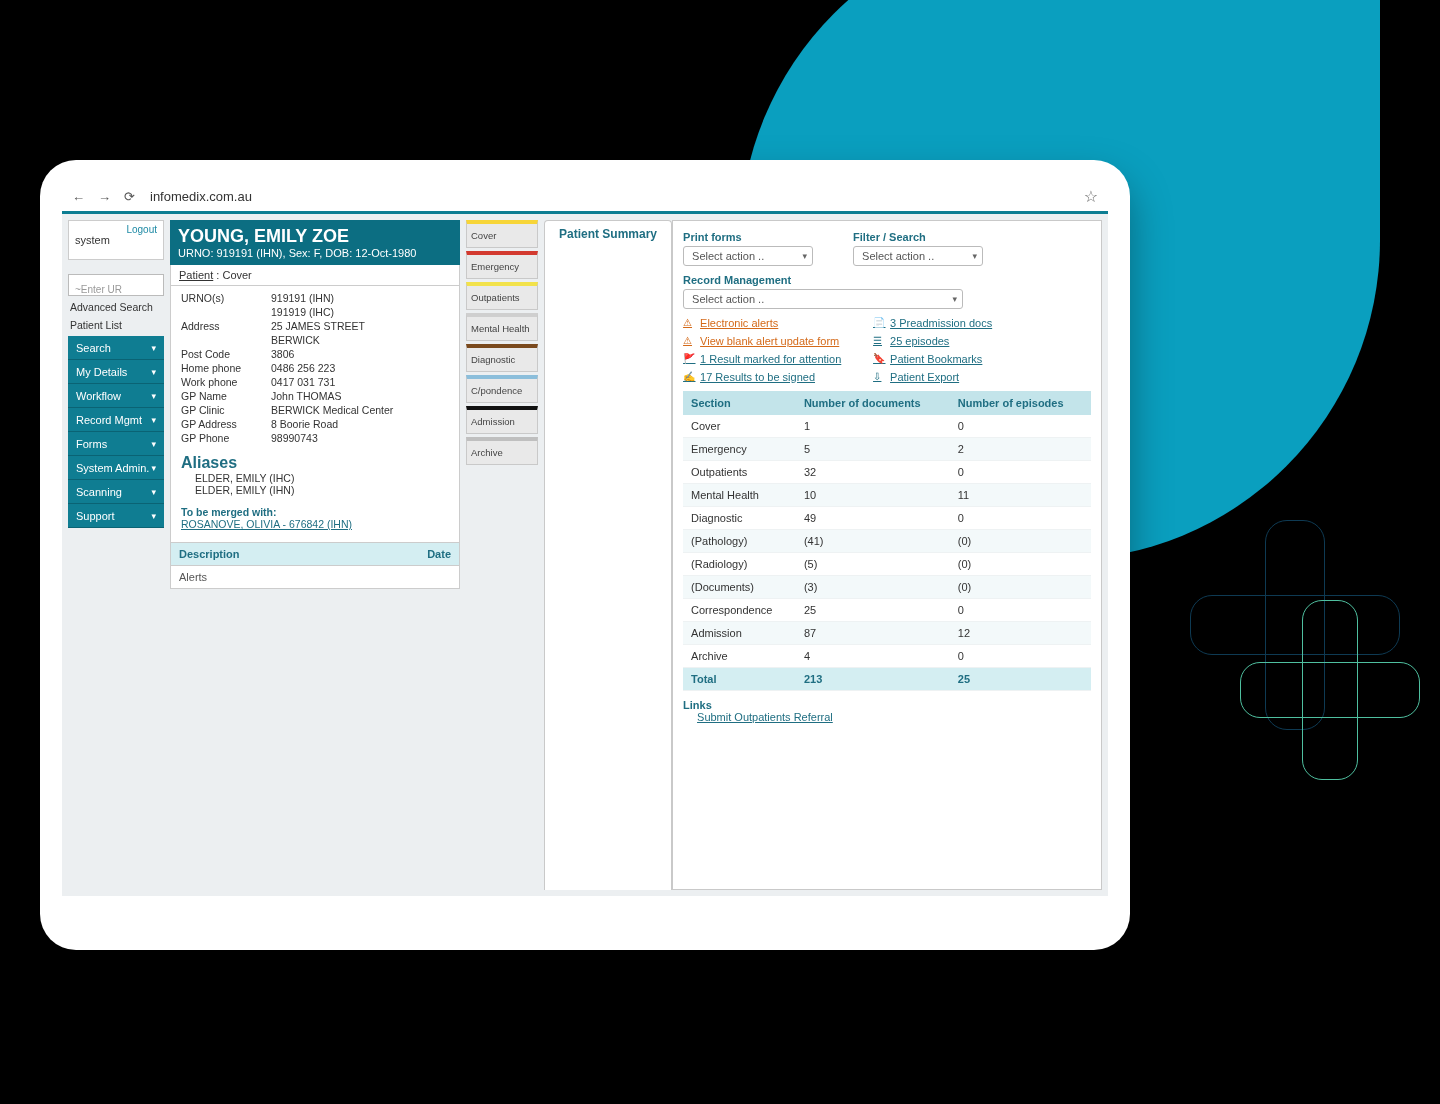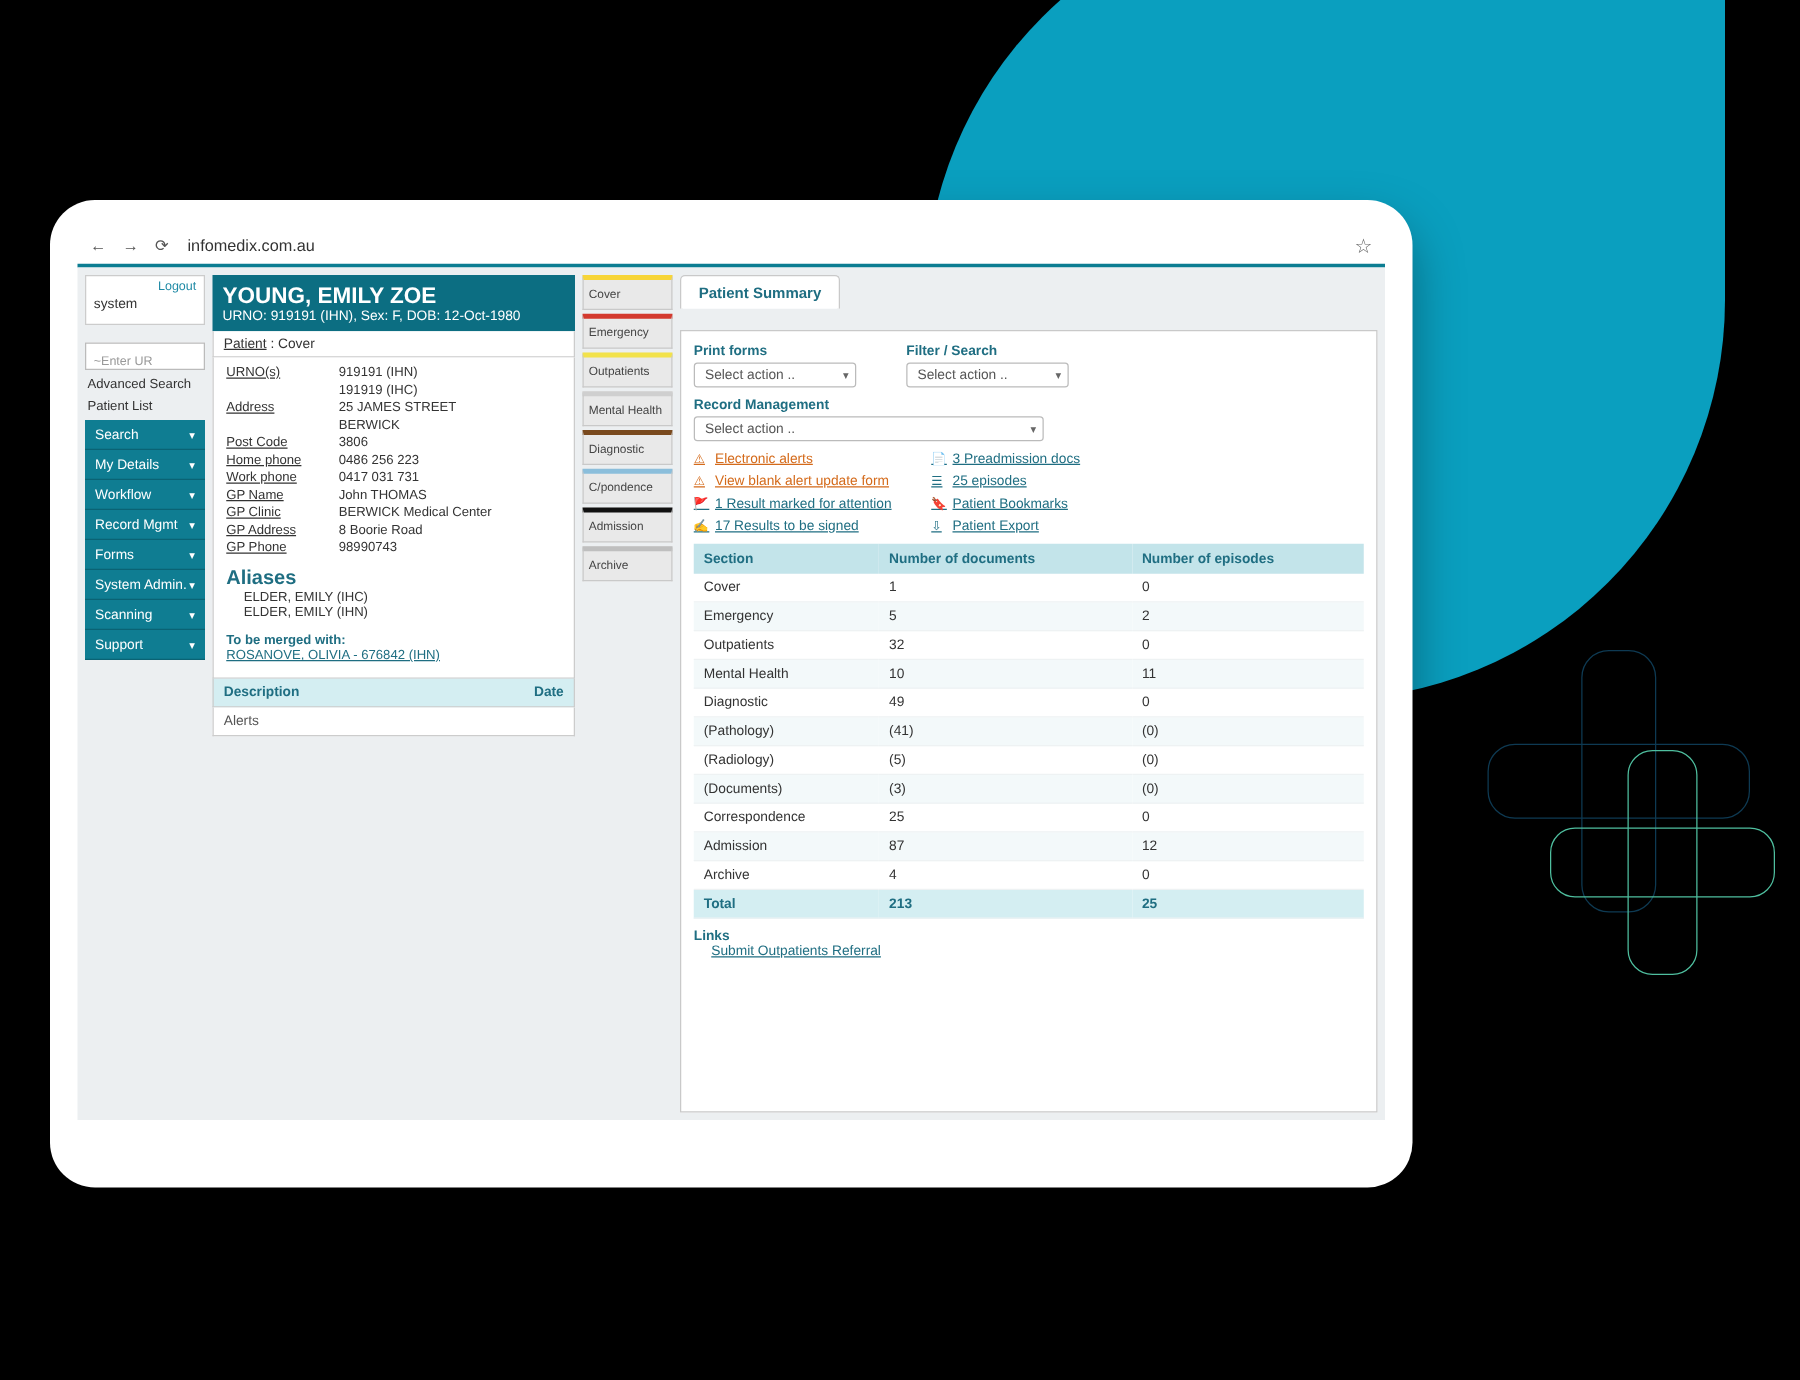--- a/index.html
+++ b/index.html
@@ -105,21 +105,21 @@
     background:#eceff1;
     height: calc(100% - 62px);
     padding:6px;
     gap:6px;
   }
 
   
   .sidebar { width:96px; display:flex; flex-direction:column; gap:4px;}
   .sb-top {
     background:#fff; border:1px solid #ccc; height:40px; position:relative;
-    display:flex; align-items:flex-start; padding:16px 6px;
+    display:flex; align-items:center; padding:16px 6px;
   }
   .sb-top .logout { position:absolute; top:3px; right:6px; color:#1f8aa5; font-size:10px; }
   .sb-top .sys { font-size:11px; color:#333;}
   .sb-input {
     border:1px solid #bbb; background:#fff; height:22px; padding:0 6px; font-size:10px; color:#999;
     display:flex; align-items:flex-end;
   }
   .sb-link { color:#333; font-size:10.5px; padding:1px 2px; }
   .sb-menu {
     background:#0f7d92; color:#fff; height:24px;
@@ -139,42 +139,42 @@
   .patient-tabs {
     background:#fff; border:1px solid #ccc; border-top:none; padding:4px 8px;
     font-size:11px; color:#333;
   }
   .patient-tabs .pt-tab { text-decoration:underline; color:#333;}
   .patient-body {
     background:#fff; border:1px solid #ccc; border-top:none;
     padding:6px 10px 12px 10px; font-size:10.5px; color:#333;
   }
   .prow { display:flex; margin-bottom:2px; }
-  .plabel { width:90px; color:#333;text-decoration:underline;}
+  .plabel { width:90px; color:#333;}
   .pval { flex:1; }
   .aliases { margin-top:10px; color:#1f6e82; font-weight:bold; font-size:16px;}
   .alias-line { color:#333; margin-left:14px; font-size:10.5px; font-weight:normal;}
   .merge { margin-top:10px; color:#1f6e82; font-weight:bold; font-size:10.5px;}
   .desc-head {
     background:#d4eef2; display:flex; justify-content:space-between;
     padding:5px 8px; font-size:11px; color:#1f6e82; font-weight:bold;
     border:1px solid #ccc; border-top:none;
   }
   .alerts-row { background:#fff; border:1px solid #ccc; border-top:none; padding:5px 8px; font-size:11px; color:#555;}
 
   
   .cat-col { width:72px; display:flex; flex-direction:column; gap:0;}
   .cat-tab {
     background:#e9e9e9; border:1px solid #c9c9c9; height:28px;
     font-size:9.5px; color:#444; display:flex; align-items:center; padding:0 4px;
     border-top:4px solid transparent; margin-bottom:3px; line-height:1.05;
   }
 
   
-  .main { flex:1; display:flex; flex-direction:column; gap:17px;justify-content:center; }
+  .main { flex:1; display:flex; flex-direction:row; gap:0;justify-content:center; }
   .summary-tab-row { display:flex; }
   .summary-tab {
     background:#fff; border:1px solid #c9c9c9; border-bottom:none;
     padding:6px 14px; color:#1f6e82; font-weight:bold; font-size:12px;
     border-radius:4px 4px 0 0;
   }
   .summary-panel {
     background:#fff; border:1px solid #c9c9c9; padding:10px; flex:1;
     display:flex; flex-direction:column; gap:8px; overflow:auto;
   }

